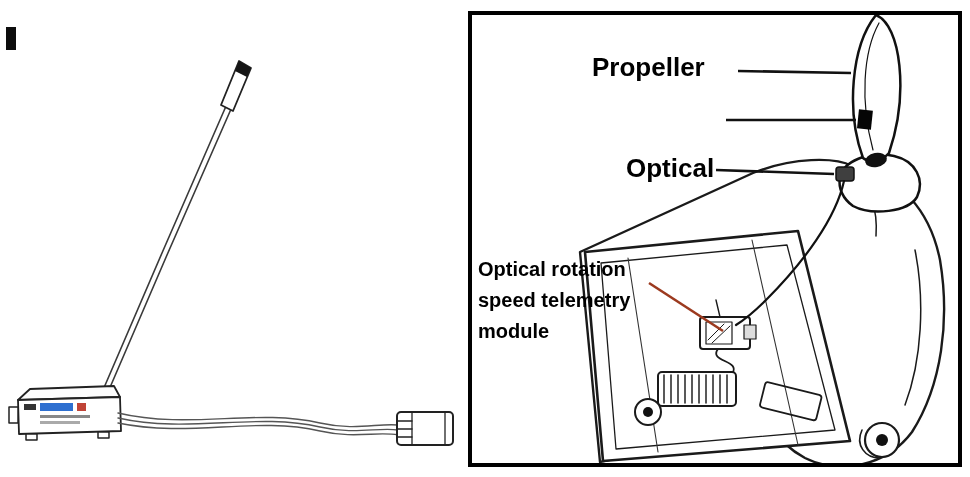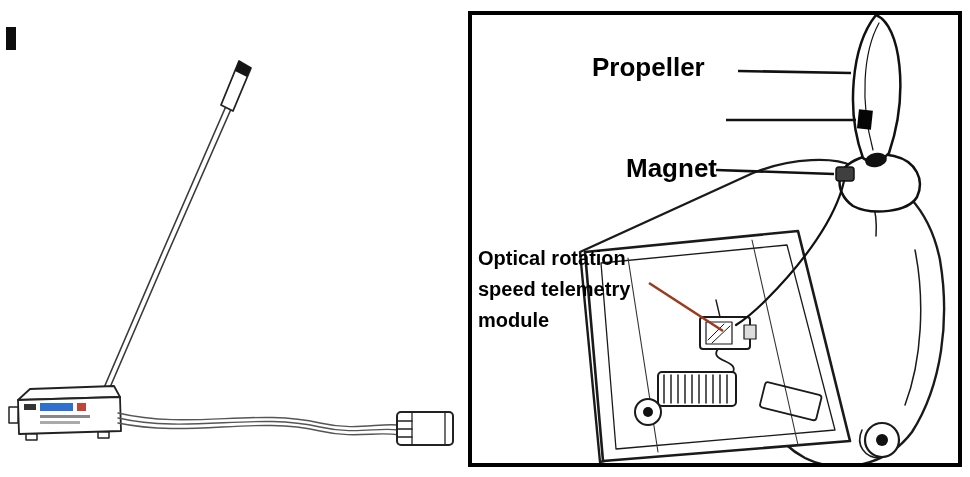--- a/index.html
+++ b/index.html
@@ -15,21 +15,21 @@
     position:absolute;
     color:#000;
     font-weight:700;
     font-family:"Liberation Sans", sans-serif;
     white-space:nowrap;
   }
   .lbl-propeller{left:592px;top:52px;font-size:26px;}
   .lbl-magnet{left:617px;top:103px;font-size:26px;}
   .lbl-sensor{left:626px;top:153px;font-size:26px;}
   .lbl-module{
-    left:478px;top:243px;width:172px;
+    left:478px;top:254px;width:172px;
     font-size:20px;line-height:1.55;
     white-space:normal;
   }
 </style>
 </head>
 <body>
 
 <div id="stage">
 
   <svg id="lineart" viewBox="0 0 970 477" xmlns="http://www.w3.org/2000/svg">
@@ -152,16 +152,16 @@
       <path d="M844,181 C836,218 804,262 766,300 C754,312 744,320 736,325" fill="none" stroke="#111111" stroke-width="2.2"></path>
     </g>
 
     <line x1="738" y1="71" x2="851" y2="73" stroke="#111111" stroke-width="2.6"></line>
     <line x1="726" y1="120" x2="856" y2="120" stroke="#111111" stroke-width="2.6"></line>
     <line x1="716" y1="170" x2="834" y2="174" stroke="#111111" stroke-width="2.6"></line>
     <line x1="649" y1="283" x2="723" y2="331" stroke="#9c3a1f" stroke-width="2.6"></line>
   </svg>
 
   <div class="lbl lbl-propeller">Propeller</div>
-  <div class="lbl lbl-sensor">Magnet</div>
+  <div class="lbl lbl-sensor">Optical</div>
   <div class="lbl lbl-module">Optical rotation speed telemetry module</div>
 
 </div>
 
 </body></html>

